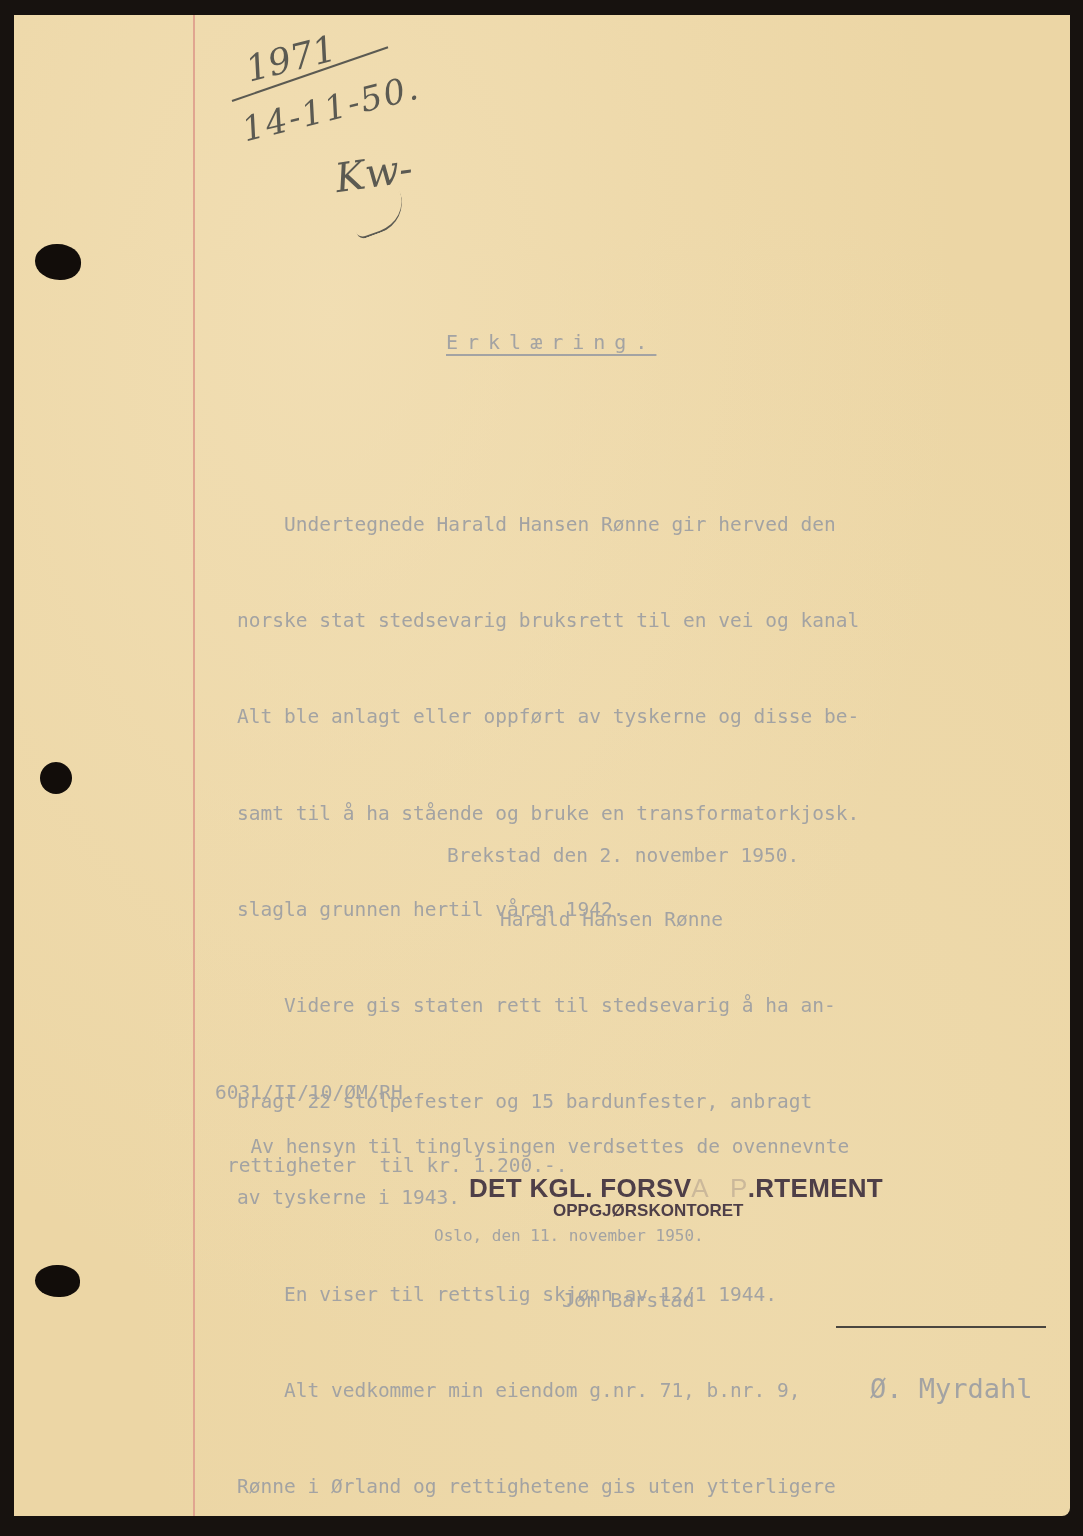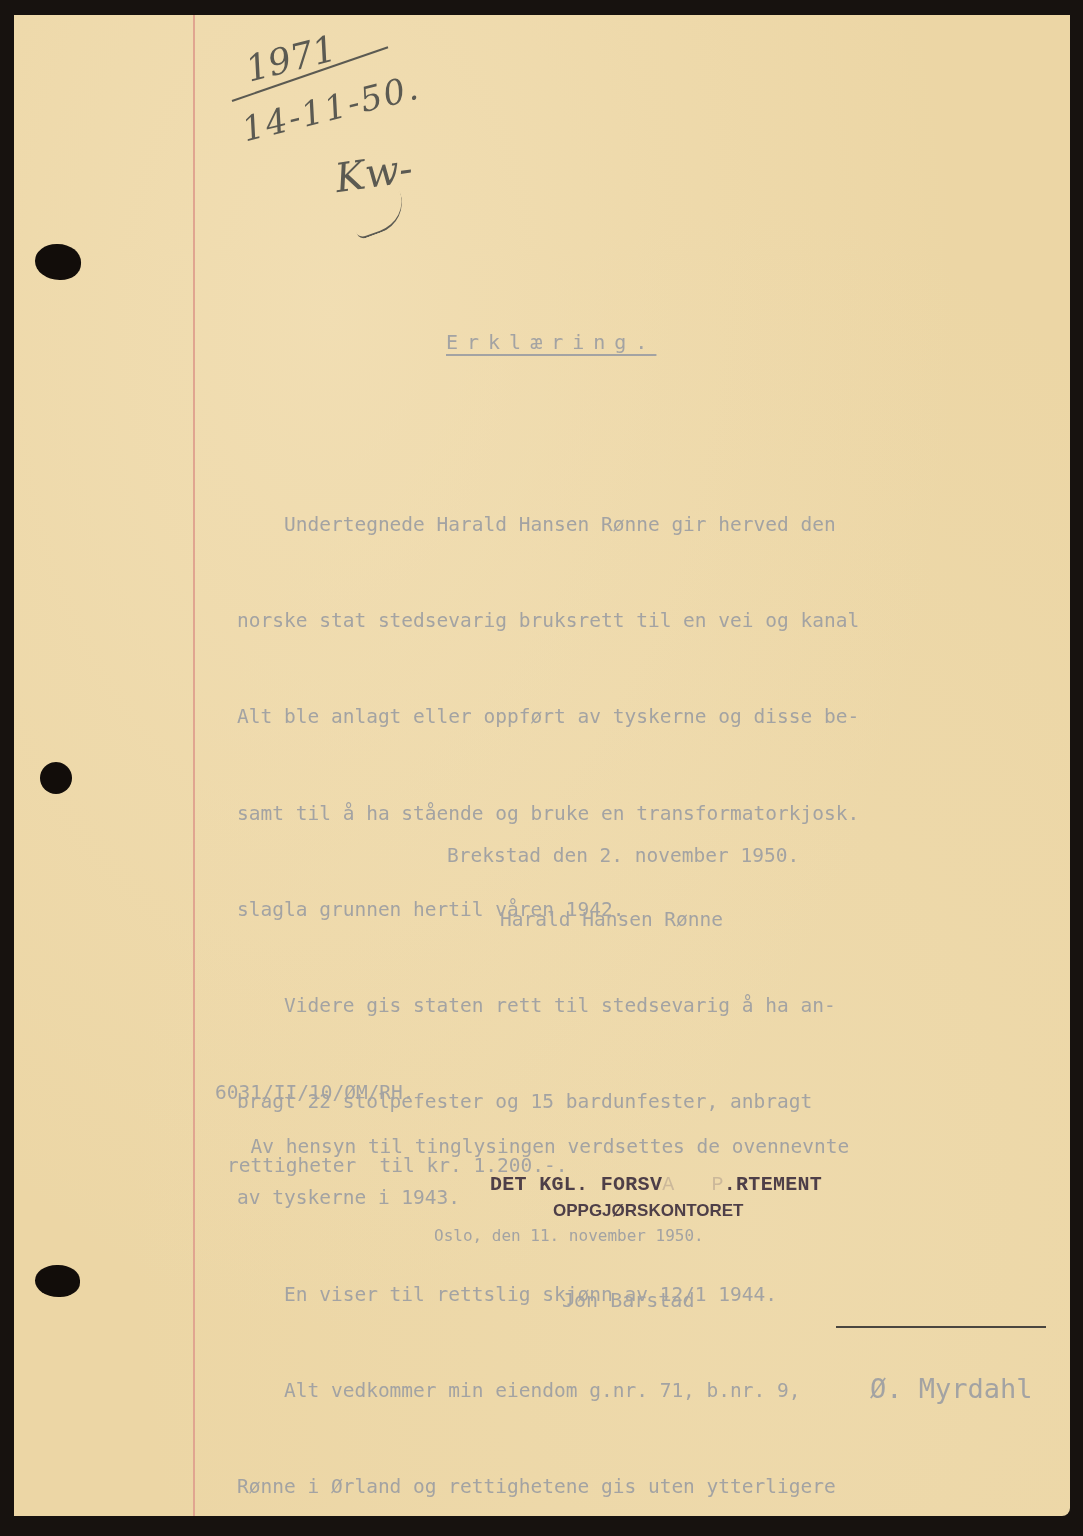--- a/index.html
+++ b/index.html
@@ -98,21 +98,21 @@
       top: 1137px;
       line-height: 19px;
     }
     .stamp {
       position: absolute;
       font-family: "Liberation Sans", "DejaVu Sans", sans-serif;
       color: #4e3f48;
       font-weight: bold;
       white-space: pre;
     }
-    .stamp-1 { left: 490px; top: 1173px; font-size: 20px; letter-spacing: 0.3px; font-family: Liberation Mono, monospace; }
+    .stamp-1 { left: 469px; top: 1173px; font-size: 26px; letter-spacing: 0.3px; }
     .stamp-2 { left: 553px; top: 1201px; font-size: 17px; }
     .stamp-faded { color: #cbb89a; font-weight: normal; }
     .oslo-date { left: 434px; top: 1220px; font-size: 16px; }
     .official-1 { left: 562px; top: 1284px; font-size: 20px; }
     .sig-line {
       position: absolute;
       left: 836px;
       top: 1326px;
       width: 210px;
       height: 2px;

